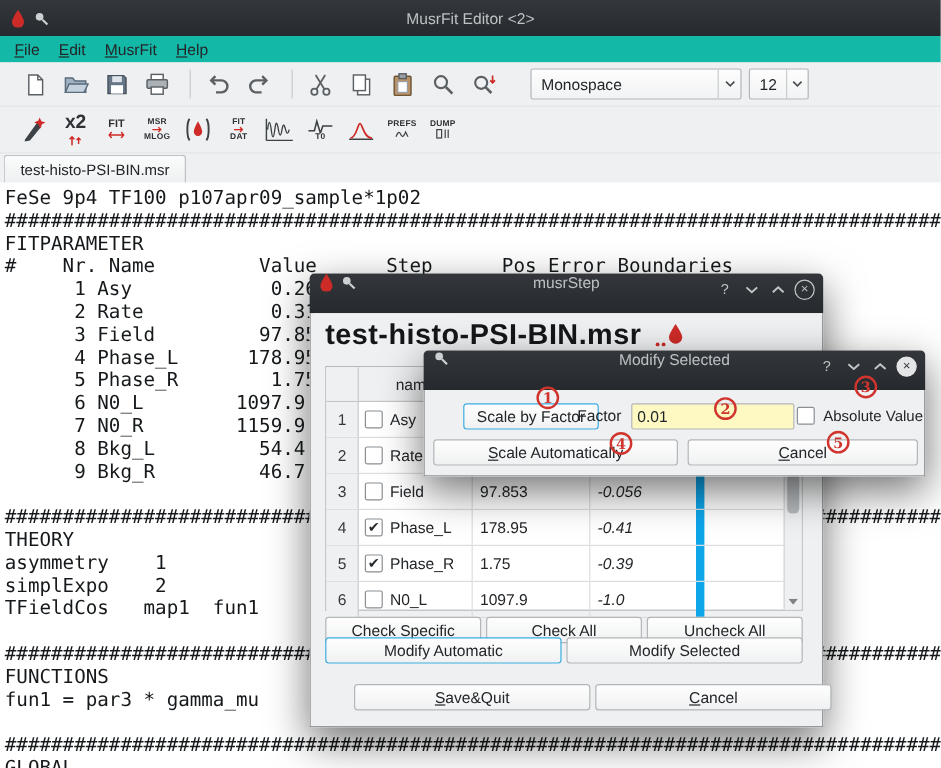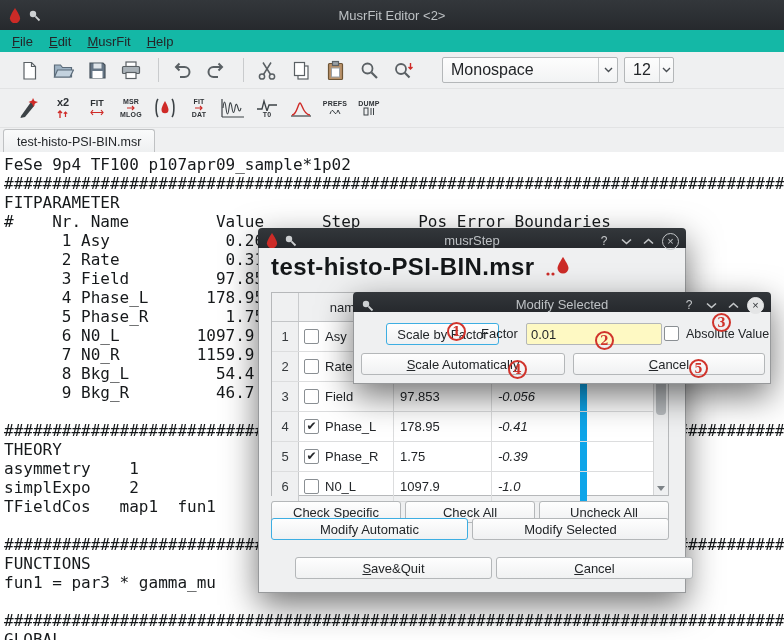--- a/index.html
+++ b/index.html
@@ -10,38 +10,38 @@
   .titlebar{height:30px;background:linear-gradient(#33373b,#26292d);position:relative;display:flex;align-items:center;}
   .tb-icons{display:flex;align-items:center;gap:7px;padding-left:9px;position:relative;z-index:2;}
   .tb-title{position:absolute;left:0;right:0;text-align:center;color:#bdc1c4;font-size:13px;}
   .menubar{height:22px;display:flex;align-items:center;padding-left:4px;background:#14b8a6;}
   .menu-item{padding:2px 8px;font-size:13px;}
   .menu-item::first-letter{text-decoration:underline;}
   .toolbar{height:36px;display:flex;align-items:center;padding-left:14px;background:#eff0f1;border-bottom:1px solid #e2e3e4;}
   .toolbar.tb2{height:38px;}
   .tbtn{min-width:30px;height:30px;display:flex;align-items:center;justify-content:center;margin-right:4px;position:relative;}
   .tsep{width:1px;height:24px;background:#c9cbcd;margin:0 8px;}
-  .combo{height:24px;border:1px solid #b4b7b9;border-radius:2px;background:linear-gradient(#fdfdfd,#f2f3f4);display:flex;align-items:center;font-size:16px;}
+  .combo{height:24px;border:1px solid #b4b7b9;border-radius:2px;background:linear-gradient(#fdfdfd,#f2f3f4);display:flex;align-items:center;font-size:13px;}
   .combo .cval{padding:0 8px;flex:1;white-space:nowrap;}
   .combo .carrow{width:18px;align-self:stretch;border-left:1px solid #c9cbcd;display:flex;align-items:center;justify-content:center;}
   .font-combo{width:174px;margin-left:20px;}
   .size-combo{width:48px;margin-left:6px;}
   .icon2{display:flex;flex-direction:column;align-items:center;justify-content:center;font-weight:bold;color:#2e3236;line-height:1;}
-  .ic-big{font-size:11px;font-weight:bold;}
+  .ic-big{font-size:16px;font-weight:bold;}
   .t6{font-size:7px;font-weight:bold;letter-spacing:0.2px;}
   .tabbar{height:26px;background:#eff0f1;display:flex;align-items:flex-end;padding-left:3px;border-bottom:1px solid #c3c5c7;}
   .tab{height:24px;padding:0 13px;background:linear-gradient(#fafbfb,#edeff0);border:1px solid #bfc1c3;border-bottom:none;border-radius:3px 3px 0 0;font-size:12.5px;display:flex;align-items:center;}
   .editor{position:absolute;left:0;right:0;top:152px;bottom:0;background:#ffffff;overflow:hidden;}
   .editor pre{margin:0;padding:3px 0 0 4px;font-family:"DejaVu Sans Mono",monospace;font-size:16px;line-height:19px;white-space:pre;color:#16191b;}
 
   
   .dialog{position:absolute;border-radius:4px 4px 0 0;box-shadow:0 12px 34px rgba(0,0,0,0.55);}
   .musrstep{left:258px;top:228px;width:428px;z-index:10;}
   .modify{left:353px;top:292px;width:418px;z-index:20;}
-  .dlg-tb{height:20px;background:linear-gradient(#33373b,#26292d);border-radius:4px 4px 0 0;position:relative;display:flex;align-items:flex-end;text-decoration:underline;}
+  .dlg-tb{height:33px;background:linear-gradient(#33373b,#26292d);border-radius:4px 4px 0 0;position:relative;display:flex;align-items:flex-start;text-decoration:underline;}
   .dlg-tb .tb-icons{padding-left:8px;gap:6px;}
   .dlg-title{position:absolute;left:0;right:0;text-align:center;color:#bdc1c4;font-size:13px;}
   .winbtns{position:absolute;right:7px;top:0;height:26px;display:flex;align-items:center;gap:6px;z-index:3;}
   .winbtn{width:16px;height:16px;display:flex;align-items:center;justify-content:center;color:#c3c6c8;font-size:12px;line-height:1;}
   .winbtn.close{width:15px;height:15px;border:1px solid #c3c6c8;border-radius:50%;font-size:11px;}
   .winbtn.lightclose{background:#e4e5e6;border-color:#e4e5e6;color:#2e3236;}
   .dlg-body{background:#eff0f1;border:1px solid #97999b;border-top:none;}
   .mstep-body{position:relative;height:344px;}
   .mstep-heading-row{position:absolute;left:12px;top:5px;display:flex;align-items:center;gap:9px;}
   .mstep-heading{font-size:24px;font-weight:bold;letter-spacing:0.4px;color:#141719;}

